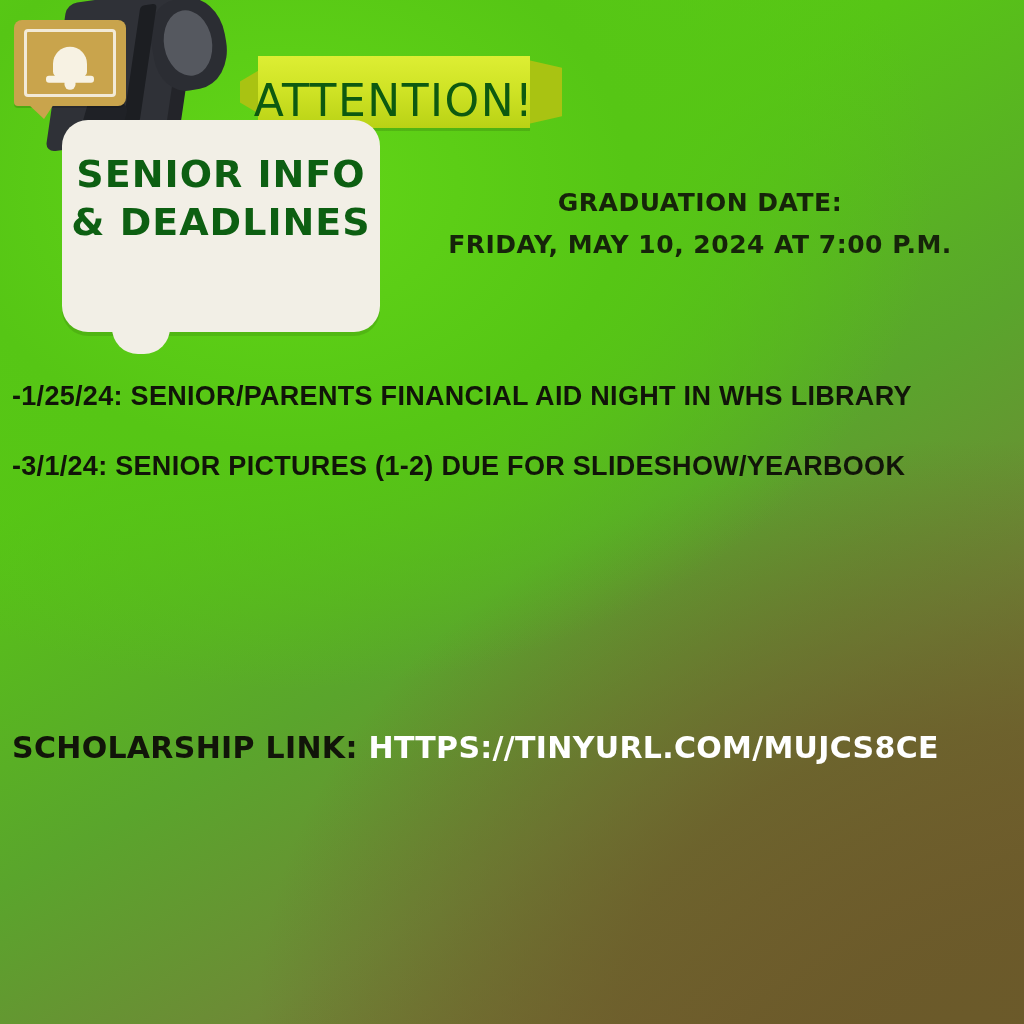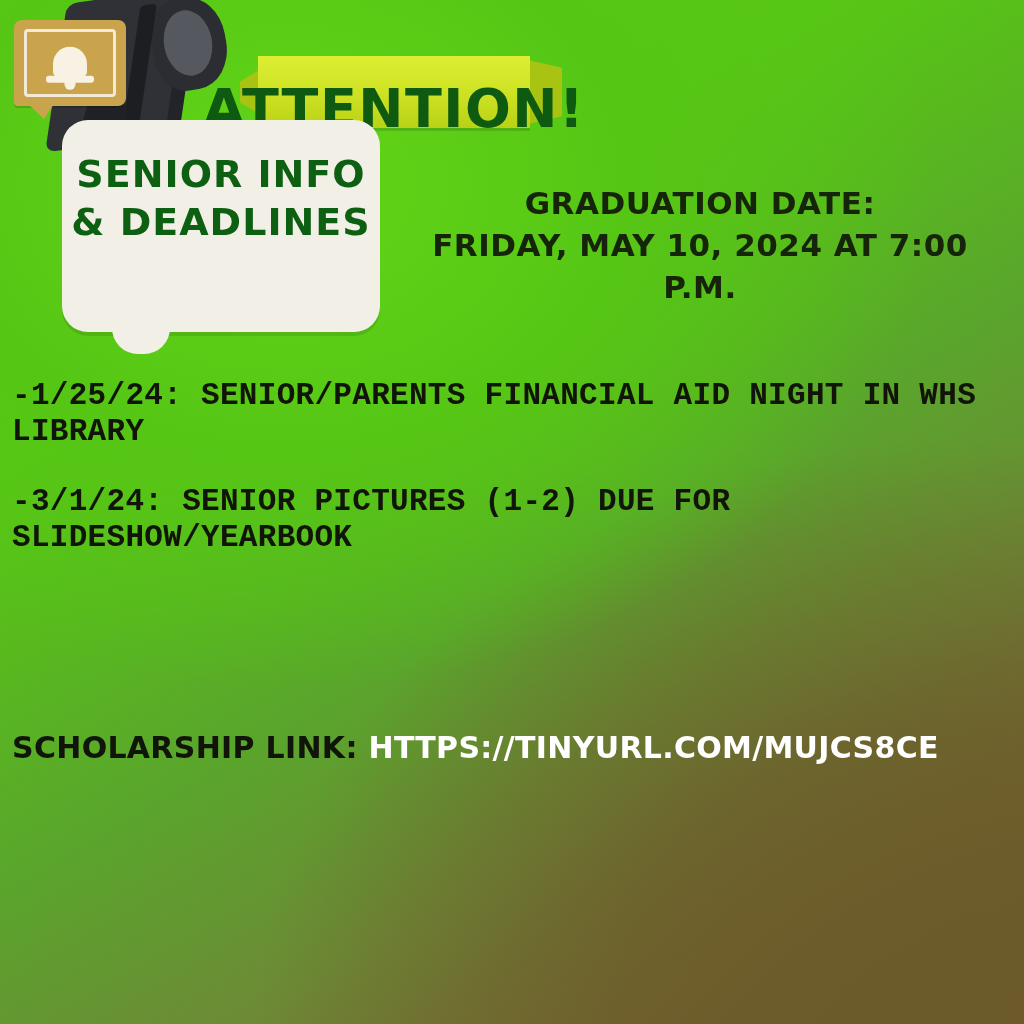--- a/index.html
+++ b/index.html
@@ -175,29 +175,29 @@
     top: 4px;
     width: 34px;
     height: 64px;
     background: #a9c312;
     border-radius: 0 8px 8px 0;
     clip-path: polygon(0 0, 100% 12%, 100% 88%, 0 100%);
   }
   .ribbon-text {
     position: absolute;
     left: 18px;
-    top: 16px;
+    top: 8px;
     width: 272px;
     height: 72px;
     display: flex;
     align-items: center;
     justify-content: center;
     font-family: "DejaVu Sans", sans-serif;
-    font-weight: 700;
-    font-size: 54px;
+    font-weight: 400;
+    font-size: 44px;
     letter-spacing: 1.5px;
     color: #0d5a10;
     text-transform: uppercase;
   }
 
   
   .bubble {
     position: absolute;
     left: 62px;
     top: 120px;
@@ -234,38 +234,38 @@
 
   
   .grad-block {
     position: absolute;
     left: 400px;
     top: 182px;
     width: 600px;
     text-align: center;
     font-family: "DejaVu Sans", sans-serif;
     font-weight: 700;
-    font-size: 31px;
+    font-size: 25px;
     line-height: 42px;
     letter-spacing: 0.5px;
     color: #16240a;
     text-transform: uppercase;
   }
 
   
   .deadlines {
     position: absolute;
     left: 12px;
     top: 378px;
     width: 1000px;
   }
   .deadline-item {
-    font-family: Liberation Mono, monospace;
+    font-family: Liberation Sans, sans-serif;
     font-weight: 700;
-    font-size: 31px;
+    font-size: 27px;
     line-height: 36px;
     letter-spacing: 0.3px;
     color: #111409;
     text-transform: uppercase;
     margin-bottom: 34px;
   }
   .scholarship {
     position: absolute;
     left: 12px;
     top: 730px;

